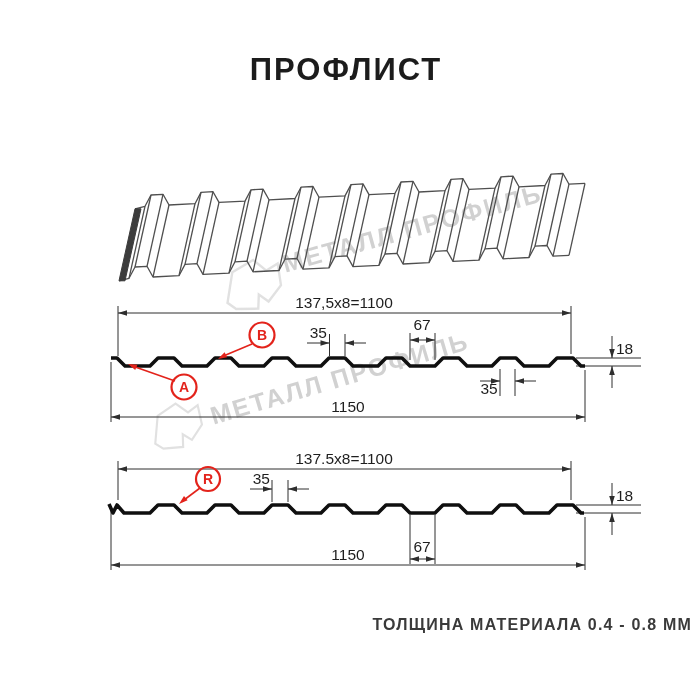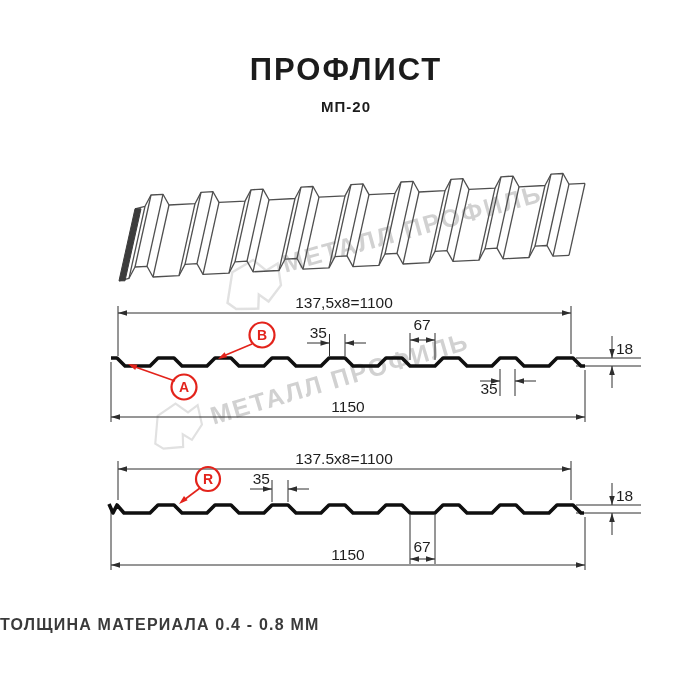--- a/index.html
+++ b/index.html
@@ -2,21 +2,21 @@
 <html><head>
 <meta charset="utf-8">
 <style>
   html,body{margin:0;padding:0;background:#ffffff;}
   .page{position:relative;width:692px;height:700px;background:#ffffff;overflow:hidden;
         font-family:"Liberation Sans",sans-serif;}
   .title{position:absolute;top:52px;left:0;width:100%;text-align:center;
          font-size:31px;font-weight:800;letter-spacing:2px;color:#1c1c1c;}
   .subtitle{position:absolute;top:98px;left:0;width:100%;text-align:center;
          font-size:15px;font-weight:700;letter-spacing:1px;color:#1c1c1c;}
-  .footer-note{position:absolute;top:616px;left:0;width:100%;text-align:left;
+  .footer-note{position:absolute;top:616px;left:0;width:100%;text-align:right;
          font-size:16px;font-weight:600;letter-spacing:1.2px;color:#3a3a3a;}
   .wm-text{position:absolute;font-size:25px;font-weight:700;letter-spacing:2px;
          color:#b5b5b5;opacity:.62;white-space:nowrap;transform-origin:left center;}
   .wm1{left:283px;top:250px;transform:rotate(-15.5deg);}
   .wm2{left:211px;top:402px;transform:rotate(-16.5deg);}
   .wm-logo{position:absolute;opacity:.55;}
   .logo1{left:222px;top:256px;transform:rotate(-6deg);}
   .logo2{left:148px;top:400px;transform:rotate(-10deg);}
   .sheet3d{position:absolute;left:115px;top:165px;width:472px;height:130px;}
   .xsect{position:absolute;left:0;width:700px;height:150px;}
@@ -31,21 +31,20 @@
   .redtxt{font-family:"Liberation Sans",sans-serif;font-size:14px;font-weight:700;
           fill:#e3231b;text-anchor:middle;}
   .sheetln{stroke:#4f4f4f;stroke-width:1.3;fill:none;stroke-linejoin:round;}
 </style>
 </head>
 <body>
 
 <div class="page">
 
   <div class="title">ПРОФЛИСТ</div>
-  <div class="subtitle">МП-20</div>
 
   <div class="wm-logo logo1">
     <svg width="64" height="58" viewBox="0 0 64 58">
       <polygon points="4,44 12,14 34,4 46,16 58,10 59,32 45,47 36,39 34,53 12,51" fill="none" stroke="#c9c9c9" stroke-width="2.4"></polygon>
     </svg>
   </div>
   <div class="wm-text wm1">МЕТАЛЛ ПРОФИЛЬ</div>
   <div class="wm-logo logo2">
     <svg width="60" height="52" viewBox="0 0 64 58">
       <polygon points="4,44 12,14 34,4 46,16 58,10 59,32 45,47 36,39 34,53 12,51" fill="none" stroke="#c9c9c9" stroke-width="2.4"></polygon>

